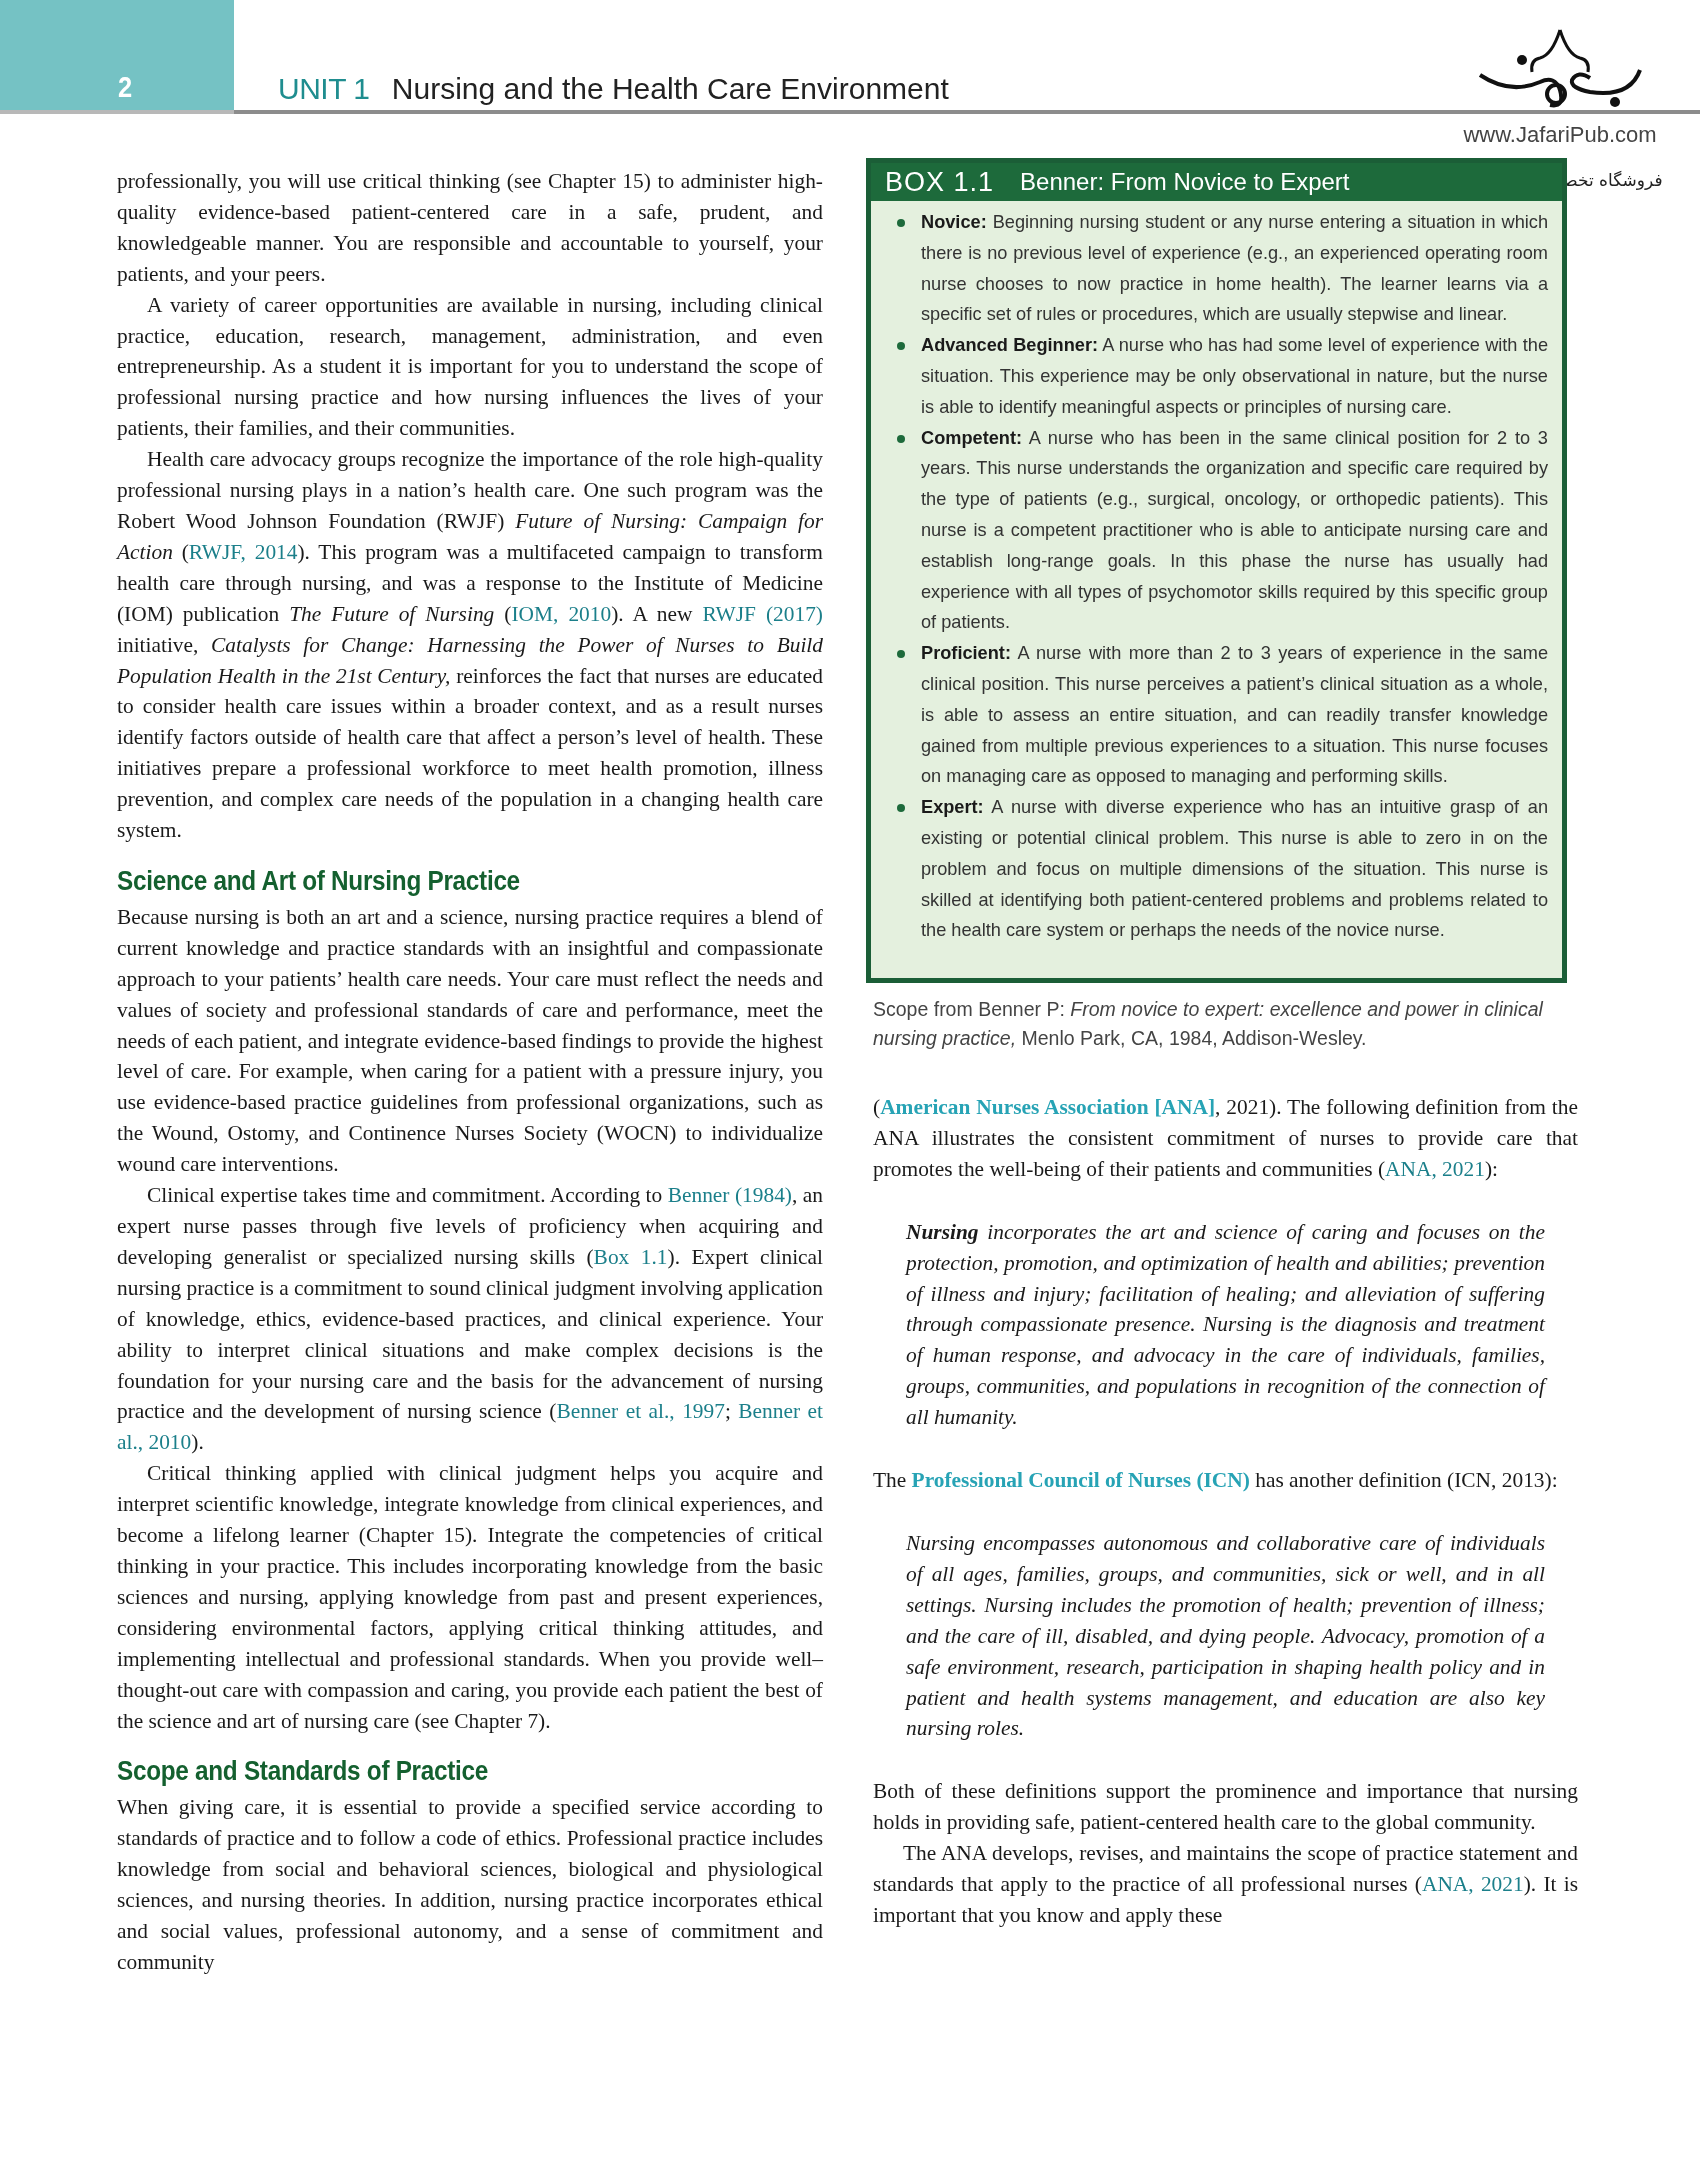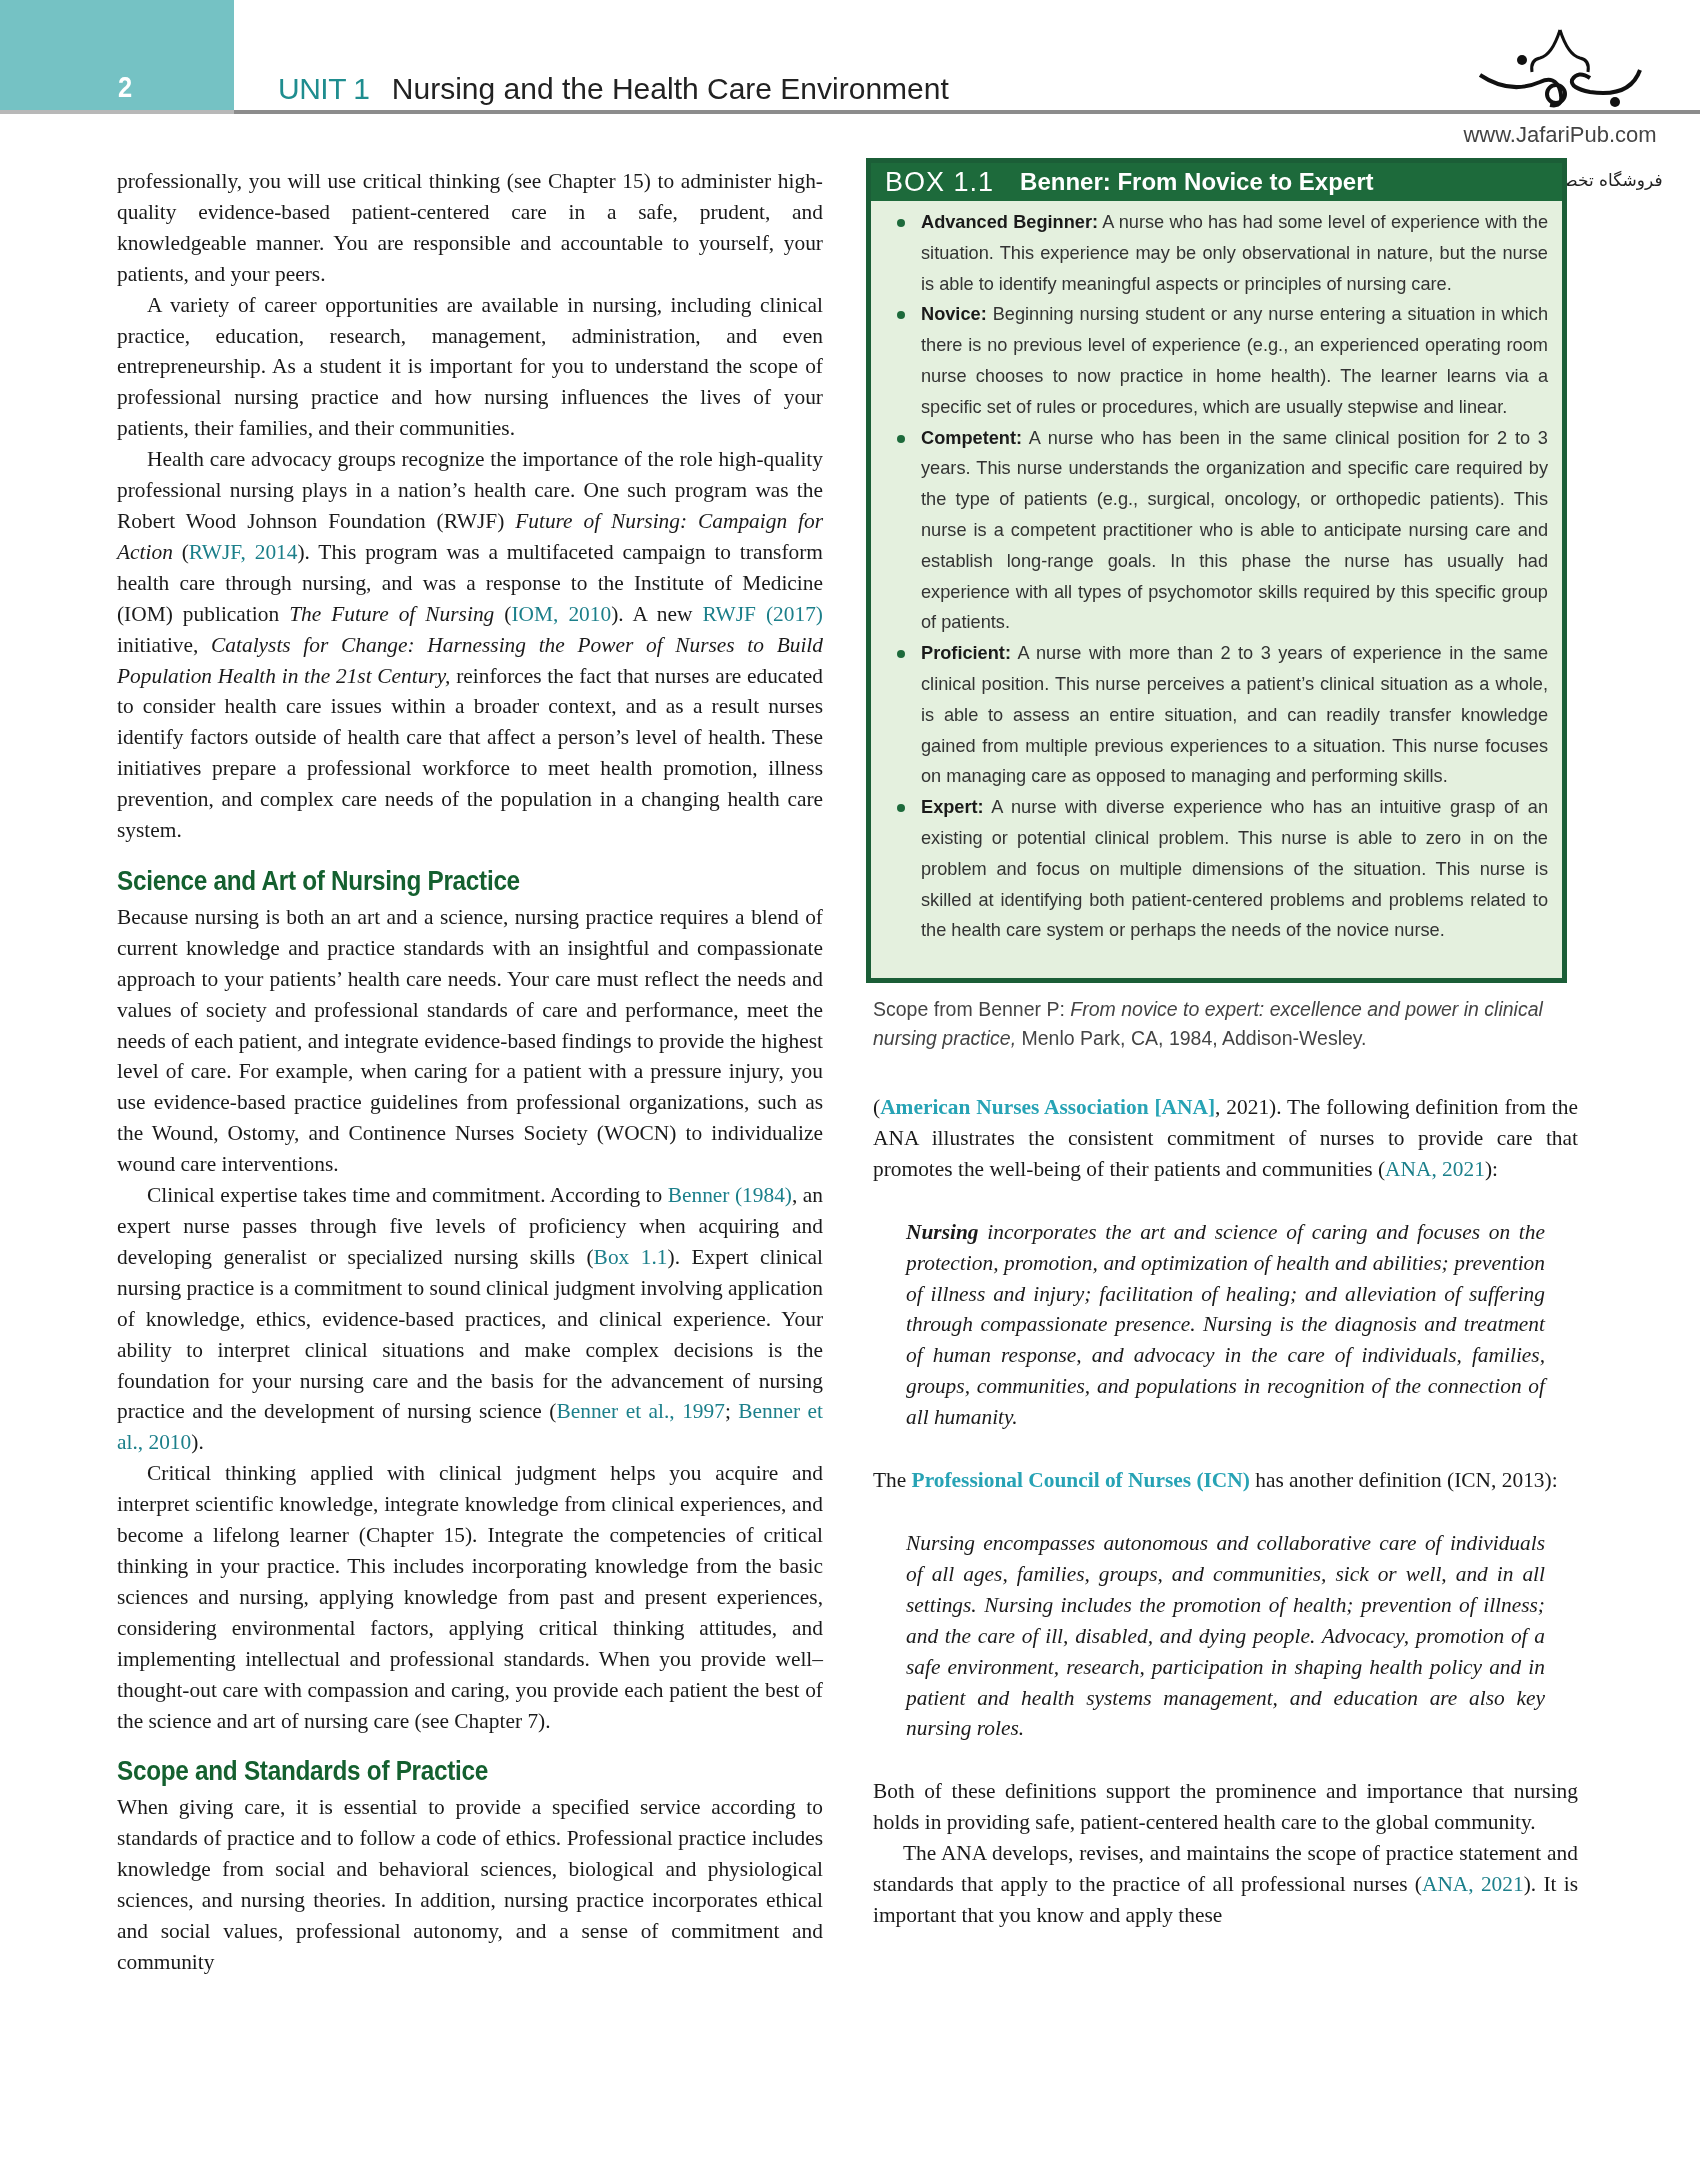--- a/index.html
+++ b/index.html
@@ -21,21 +21,21 @@
   .col-right { left:873px; top:1092px; width:705px;font-family:Liberation Serif, serif; }
   .col p { margin:0; }
   .indent { text-indent:30px; }
   .link { color:#1b7f8a; }
   .link-bold { color:#27a3b5; font-weight:bold; }
   .sec-head { font-family:"Liberation Sans", sans-serif; font-weight:bold; color:#14602f; font-size:27px; line-height:34px; margin:18px 0 4px 0; letter-spacing:-0.3px; transform:scaleX(0.9); transform-origin:left; white-space:nowrap; }
 
   .box { position:absolute; left:866px; top:158px; width:701px; height:825px; border:5px solid #1b5e37; box-sizing:border-box; background:#e4f0de; }
   .box-head { background:#1d6a3b; height:38px; display:flex; align-items:center; padding-left:14px; font-family:"Liberation Sans", sans-serif; color:#fff; white-space:nowrap; }
   .box-num { font-size:27px; font-weight:normal; letter-spacing:1px; margin-right:26px; }
-  .box-title { font-size:24px; font-weight:bold; }
+  .box-title { font-size:24px; font-weight:normal; }
   .box-list { list-style:none; margin:0; padding:6px 14px 0 14px; font-family:"Liberation Sans", sans-serif; font-size:18.2px; line-height:30.8px; color:#333; text-align:justify; }
   .box-list li { position:relative; padding-left:36px; }
   .bullet { position:absolute; left:12px; top:12px; width:8px; height:8px; border-radius:50%; background:#1d6a3b; }
   .term { font-weight:bold; color:#1a1a1a; }
   .box-caption { position:absolute; left:873px; top:995px; width:700px; font-family:"Liberation Sans", sans-serif; font-size:19.5px; line-height:29px; color:#444; }
   .box-caption i { font-style:italic; }
 
   .quote { font-style:italic; padding-left:33px; padding-right:33px; margin:32px 0 32px 0 !important; }
   .quote b { font-weight:bold; }
 </style>
@@ -76,22 +76,22 @@
   <div class="sec-head">Scope and Standards of Practice</div>
   <p>When giving care, it is essential to provide a specified service according to standards of practice and to follow a code of ethics. Professional practice includes knowledge from social and behavioral sciences, biological and physiological sciences, and nursing theories. In addition, nursing practice incorporates ethical and social values, professional autonomy, and a sense of commitment and community</p>
 </div>
 
 <div class="box">
   <div class="box-head">
     <span class="box-num">BOX 1.1</span>
     <span class="box-title">Benner: From Novice to Expert</span>
   </div>
   <ul class="box-list">
+    <li><span class="bullet"></span><span class="term">Novice:</span><span> Beginning nursing student or any nurse entering a situation in which there is no previous level of experience (e.g., an experienced operating room nurse chooses to now practice in home health). The learner learns via a specific set of rules or procedures, which are usually stepwise and linear.</span></li>
     <li><span class="bullet"></span><span class="term">Advanced Beginner:</span><span> A nurse who has had some level of experience with the situation. This experience may be only observational in nature, but the nurse is able to identify meaningful aspects or principles of nursing care.</span></li>
-    <li><span class="bullet"></span><span class="term">Novice:</span><span> Beginning nursing student or any nurse entering a situation in which there is no previous level of experience (e.g., an experienced operating room nurse chooses to now practice in home health). The learner learns via a specific set of rules or procedures, which are usually stepwise and linear.</span></li>
     <li><span class="bullet"></span><span class="term">Competent:</span><span> A nurse who has been in the same clinical position for 2 to 3 years. This nurse understands the organization and specific care required by the type of patients (e.g., surgical, oncology, or orthopedic patients). This nurse is a competent practitioner who is able to anticipate nursing care and establish long-range goals. In this phase the nurse has usually had experience with all types of psychomotor skills required by this specific group of patients.</span></li>
     <li><span class="bullet"></span><span class="term">Proficient:</span><span> A nurse with more than 2 to 3 years of experience in the same clinical position. This nurse perceives a patient’s clinical situation as a whole, is able to assess an entire situation, and can readily transfer knowledge gained from multiple previous experiences to a situation. This nurse focuses on managing care as opposed to managing and performing skills.</span></li>
     <li><span class="bullet"></span><span class="term">Expert:</span><span> A nurse with diverse experience who has an intuitive grasp of an existing or potential clinical problem. This nurse is able to zero in on the problem and focus on multiple dimensions of the situation. This nurse is skilled at identifying both patient-centered problems and problems related to the health care system or perhaps the needs of the novice nurse.</span></li>
   </ul>
 </div>
 <div class="box-caption"><span>Scope from Benner P: </span><i>From novice to expert: excellence and power in clinical nursing practice,</i><span> Menlo Park, CA, 1984, Addison-Wesley.</span></div>
 
 <div class="col col-right">
   <p><span>(</span><span class="link-bold">American Nurses Association [ANA]</span><span>, 2021). The following definition from the ANA illustrates the consistent commitment of nurses to provide care that promotes the well-being of their patients and communities (</span><span class="link">ANA, 2021</span><span>):</span></p>
   <p class="quote"><b>Nursing</b><span> incorporates the art and science of caring and focuses on the protection, promotion, and optimization of health and abilities; prevention of illness and injury; facilitation of healing; and alleviation of suffering through compassionate presence. Nursing is the diagnosis and treatment of human response, and advocacy in the care of individuals, families, groups, communities, and populations in recognition of the connection of all humanity.</span></p>

